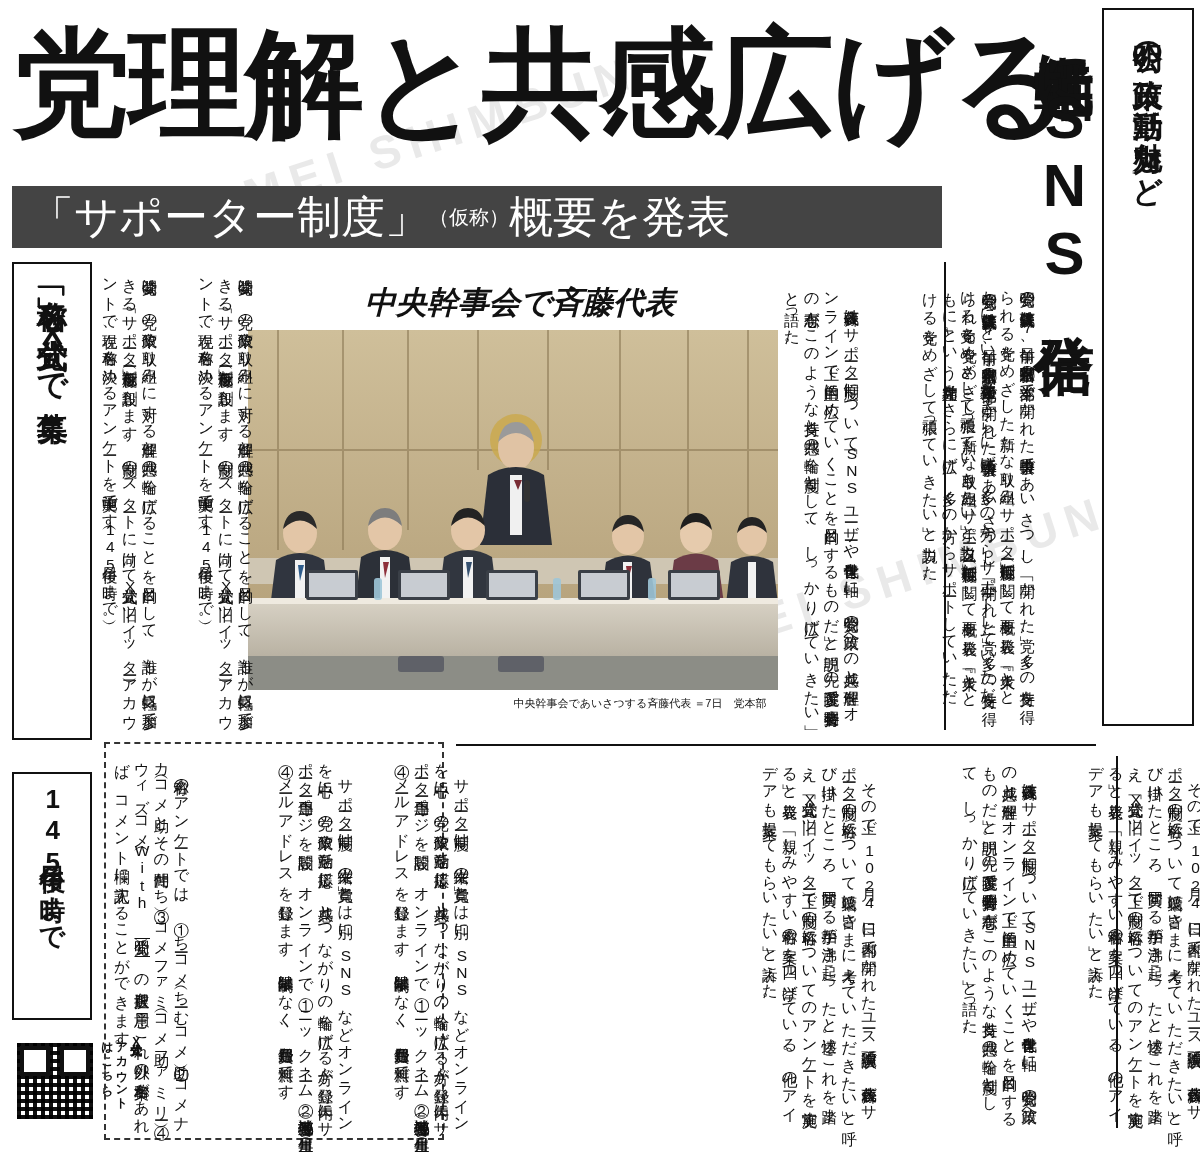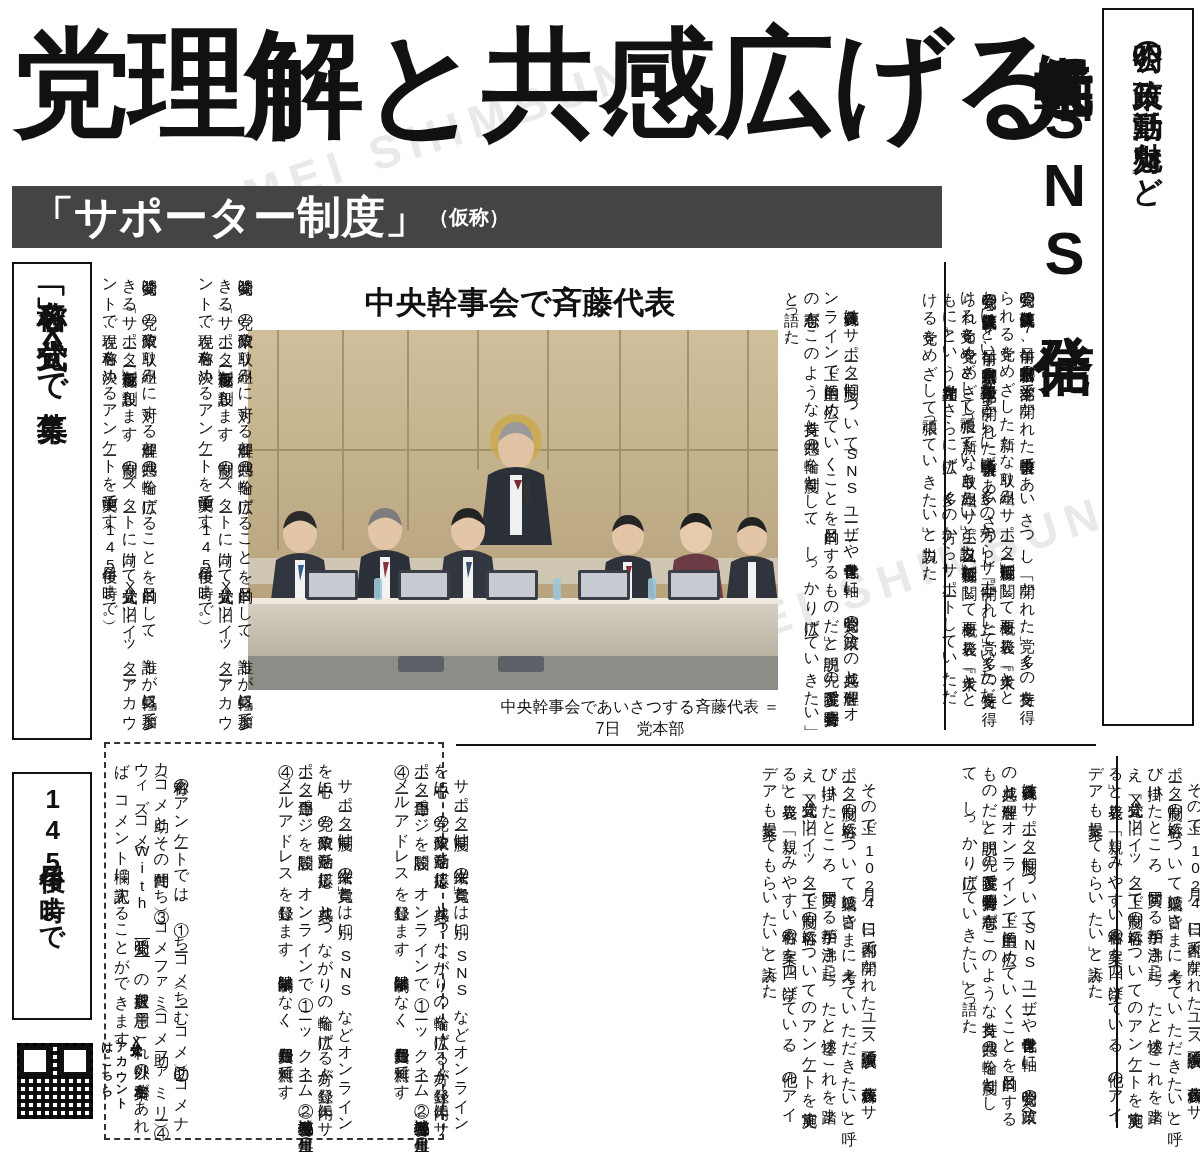--- a/index.html
+++ b/index.html
@@ -72,21 +72,21 @@
   #subbar {
     position: absolute;
     top: 186px; left: 12px;
     width: 930px; height: 62px;
     background: #444444;
     color: #ffffff;
     display: flex;
     align-items: center;
     padding-left: 18px;
     font-size: 44px;
-    font-weight: bold;
+    font-weight: normal;
     white-space: nowrap;
   }
   #subbar .small { font-size: 20px; }
 
   
   #leftbox {
     position: absolute;
     top: 262px; left: 12px;
     width: 80px; height: 478px;
     border: 2px solid #111;
@@ -166,34 +166,35 @@
     position: absolute;
     top: 330px; left: 248px;
     width: 530px; height: 360px;
     overflow: hidden;
     background: #6a6a64;
   }
   #photo-cap {
     position: absolute;
     top: 696px; left: 500px;
     width: 280px;
-    font-size: 16px;
+    font-size: 11px;
     text-align: center;
     line-height: 1.4;
     color: #111;
   }
   #photo-title {
     position: absolute;
     top: 282px; left: 320px;
     width: 400px;
     font-size: 31px;
     font-weight: bold;
     text-align: center;
     color: #111;
     white-space: nowrap;
+    font-style: italic;
   }
 
   
   #lower-left-box {
     position: absolute;
     top: 742px; left: 104px;
     width: 340px; height: 398px;
     border: 2px dashed #333;
   }
 
@@ -228,20 +229,21 @@
 
   <div id="vert-headline" class="vtext">青年世代軸にSNS発信</div>
 
   <div id="rubric-box">
     <div id="rubric-text" class="vtext">公明の政策、活動、魅力など</div>
   </div>
 
   <div id="subbar">
     <span>「サポーター制度」</span>
       <span class="small">（仮称）</span>
+      <span>概要を発表</span>
   </div>
 
   <div id="leftbox">
     <div class="vtext">「名称」を党公式Xで募集</div>
   </div>
 
   <div id="deadline">
     <div class="vtext">14日午後5時まで</div>
   </div>
 

